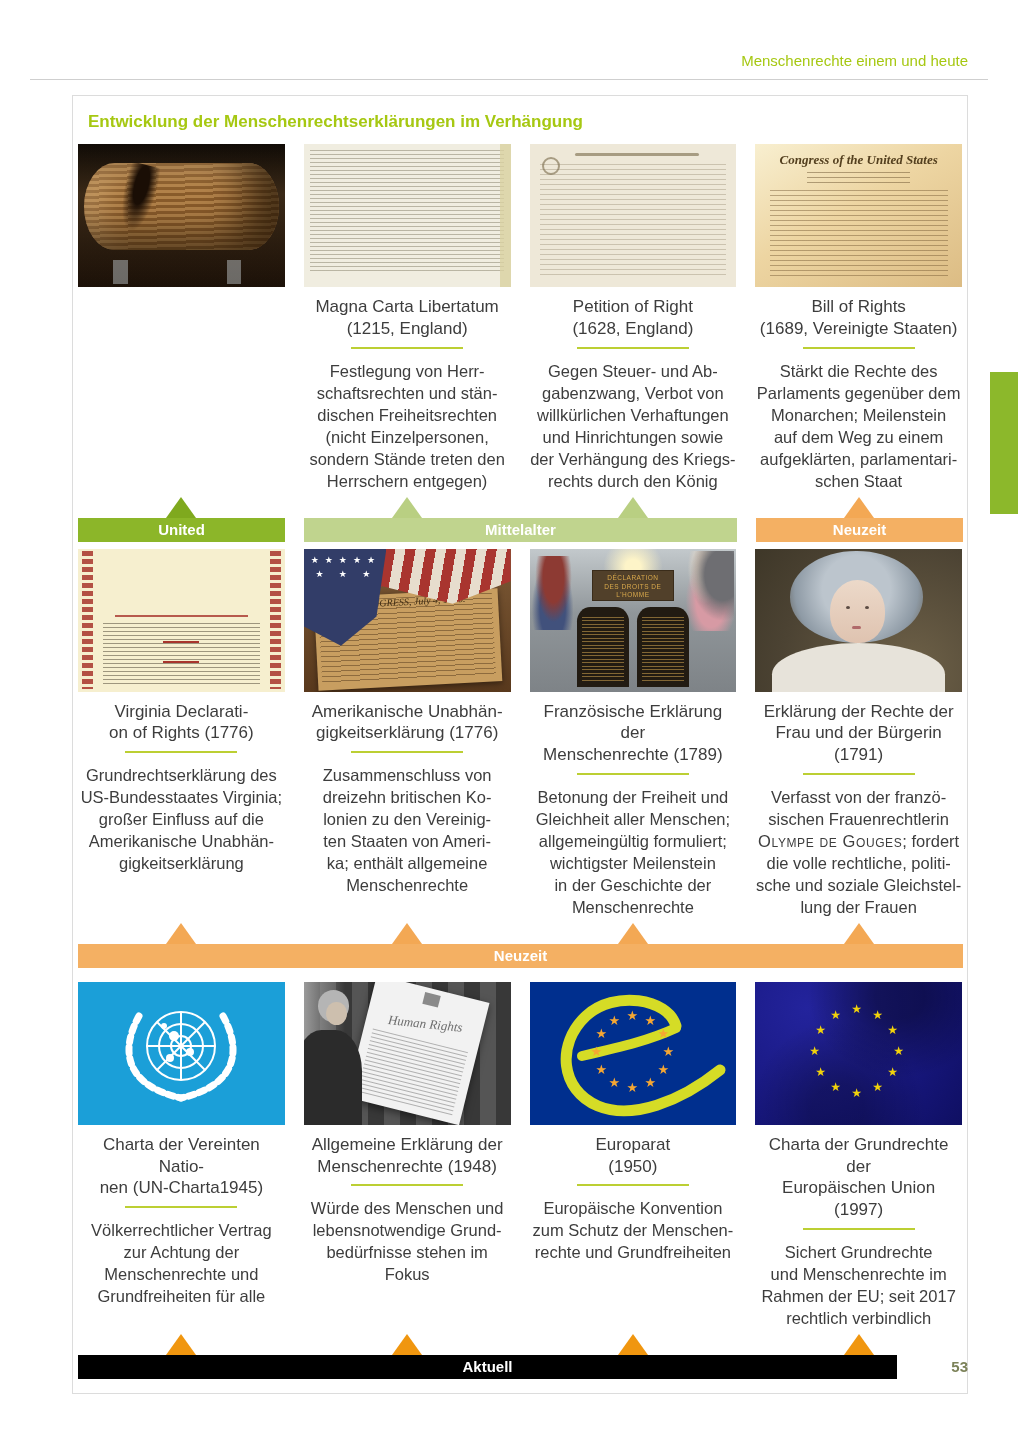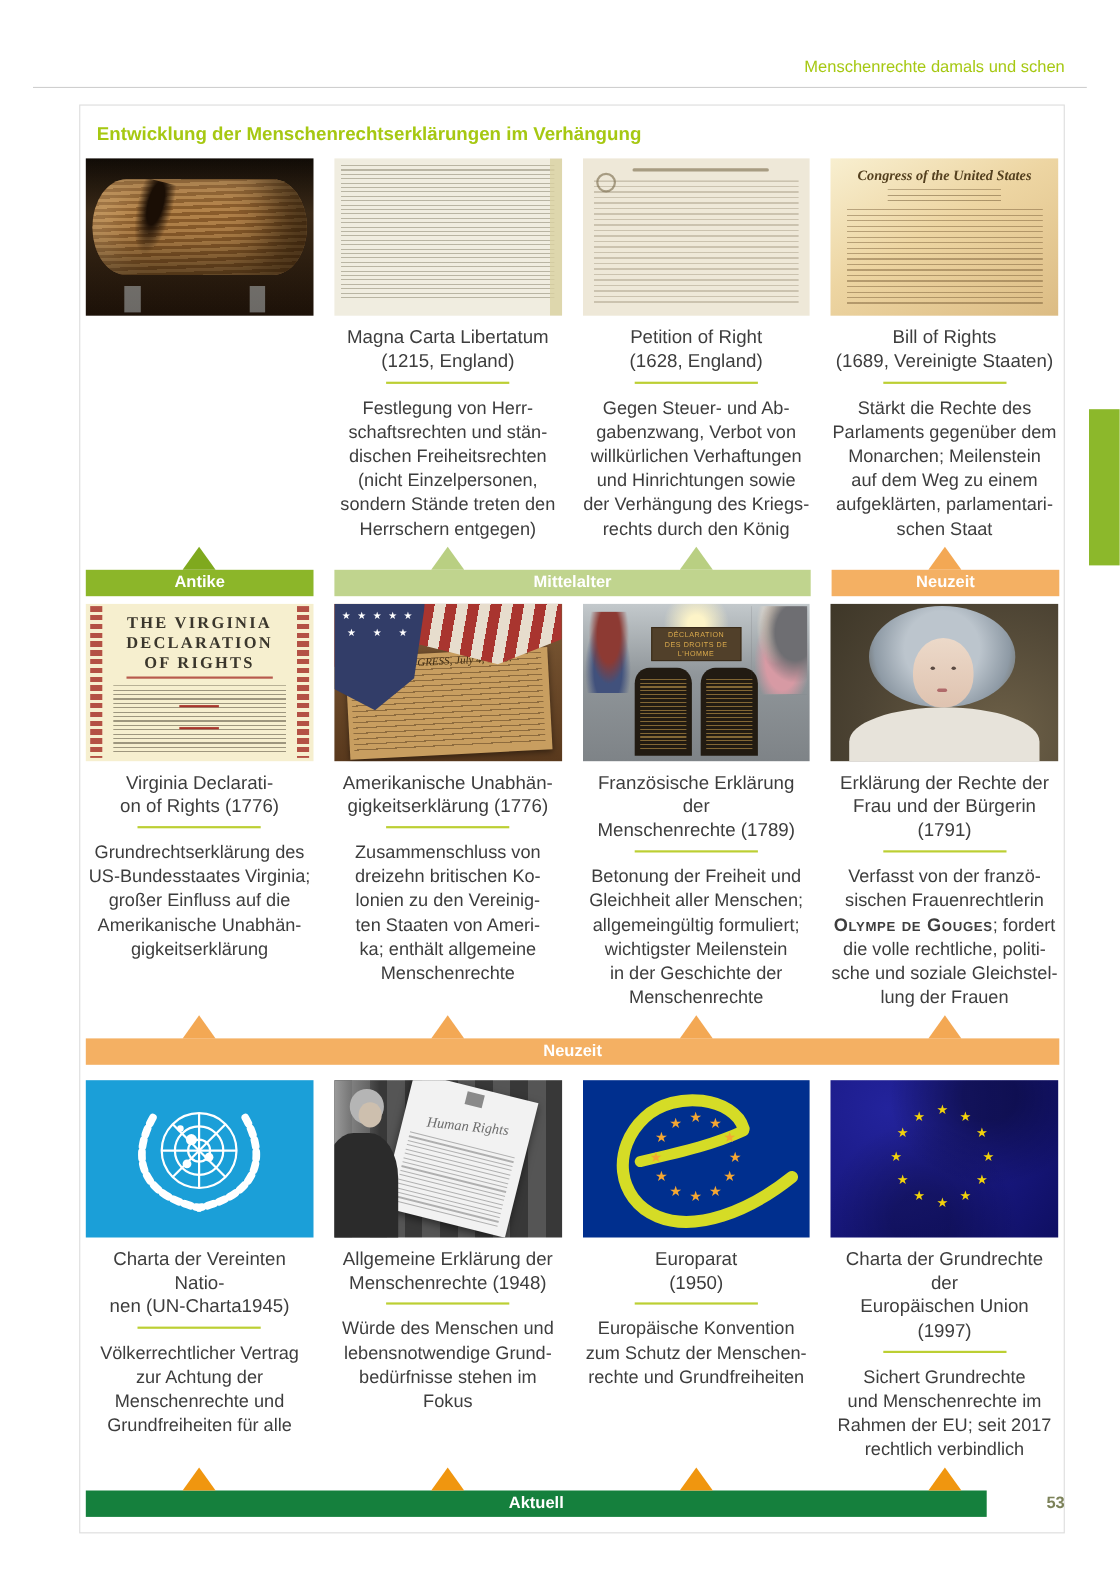--- a/index.html
+++ b/index.html
@@ -28,21 +28,21 @@
   .cards.r3{margin-top:14px;}
   .card{margin:0;}
   .img{position:relative;height:143px;overflow:hidden;background:#ddd;}
   .caption{text-align:center;}
   .cards.r1 .caption{min-height:193px;}
   .cards.r2 .caption{min-height:196px;}
   .cards.r3 .caption{min-height:159px;}
   .card-title{margin-top:9px;font-size:17px;line-height:1.28;white-space:pre-line;color:#3d3d3d;}
   .rule{width:112px;height:2px;background:#bccf33;margin:7px auto 11px;}
   .card-desc{font-size:16.5px;line-height:22px;white-space:pre-line;color:#3d3d3d;}
-  .sc{font-variant:small-caps;letter-spacing:.6px;font-weight:bold;}
+  .sc{font-variant:small-caps;letter-spacing:.6px;}
 
   
   .band-row{position:relative;height:24px;margin-top:26px;}
   .band{position:absolute;top:0;height:24px;}
   .band-label{display:block;text-align:center;line-height:24px;color:#fff;font-weight:bold;font-size:15px;}
   .tri{position:absolute;top:-21px;width:0;height:0;display:block;
        border-left:15px solid transparent;border-right:15px solid transparent;
        border-bottom:21px solid #000;}
 
   i{display:block;position:absolute;}
@@ -170,21 +170,21 @@
                radial-gradient(ellipse at 40% 90%,rgba(0,0,0,.25) 0 15%,rgba(0,0,0,0) 50%);}
 
   .star{position:absolute;font-size:0;}
   .star::before{content:"★";}
   .star.eu::before{font-size:12px;color:#f2d20b;}
   .star.coe::before{font-size:13px;color:#f5a733;}
 </style>
 </head>
 <body>
 
-<div class="chapter-header">Menschenrechte damals und schen</div>
+<div class="chapter-header">Menschenrechte einem und heute</div>
 <div class="page-rule"></div>
 
 <div class="panel">
   <div class="panel-title">Entwicklung der Menschenrechtserklärungen im Verhängung</div>
 
   <div class="cards r1">
     <figure class="card">
       <div class="img img-kyros">
         <i class="cyl"></i>
         <i class="crack"></i>
@@ -243,41 +243,38 @@
 auf dem Weg zu einem
 aufgeklärten, parlamentari-
 schen Staat</div>
       </figcaption>
     </figure>
   </div>
 
   <div class="band-row">
     <div class="band" style="left:0;width:207px;background:#8cb629;">
       <i class="tri" style="left:88px;border-bottom-color:#7fa91e;"></i>
-      <span class="band-label">Antike</span>
+      <span class="band-label">United</span>
     </div>
     <div class="band" style="left:226px;width:433px;background:#c0d48e;">
       <i class="tri" style="left:88px;border-bottom-color:#b9cf82;"></i>
       <i class="tri" style="left:314px;border-bottom-color:#b9cf82;"></i>
       <span class="band-label">Mittelalter</span>
     </div>
     <div class="band" style="left:678px;width:207px;background:#f4b063;">
       <i class="tri" style="left:88px;border-bottom-color:#f3a854;"></i>
       <span class="band-label">Neuzeit</span>
     </div>
   </div>
 
   <div class="cards r2">
     <figure class="card">
       <div class="img img-virginia">
         <i class="vb l"></i>
         <i class="vb r"></i>
-        <div class="v-title">THE VIRGINIA
-DECLARATION
-OF RIGHTS</div>
         <i class="v-rule"></i>
         <i class="v-lines"></i>
         <i class="v-art" style="top:92px;"></i>
         <i class="v-art" style="top:112px;"></i>
       </div>
       <figcaption class="caption">
         <div class="card-title">Virginia Declarati-
 on of Rights (1776)</div>
         <div class="rule"></div>
         <div class="card-desc">Grundrechtserklärung des
@@ -480,21 +477,21 @@
         <div class="rule"></div>
         <div class="card-desc">Sichert Grundrechte
 und Menschenrechte im
 Rahmen der EU; seit 2017
 rechtlich verbindlich</div>
       </figcaption>
     </figure>
   </div>
 
   <div class="band-row">
-    <div class="band" style="left:0;width:819px;background:#15803d;">
+    <div class="band" style="left:0;width:819px;background:#000000;">
       <i class="tri" style="left:88px;border-bottom-color:#f0960f;"></i>
       <i class="tri" style="left:314px;border-bottom-color:#f0960f;"></i>
       <i class="tri" style="left:540px;border-bottom-color:#f0960f;"></i>
       <i class="tri" style="left:766px;border-bottom-color:#f0960f;"></i>
       <span class="band-label">Aktuell</span>
     </div>
   </div>
 </div>
 
 <div class="color-tab"></div>

